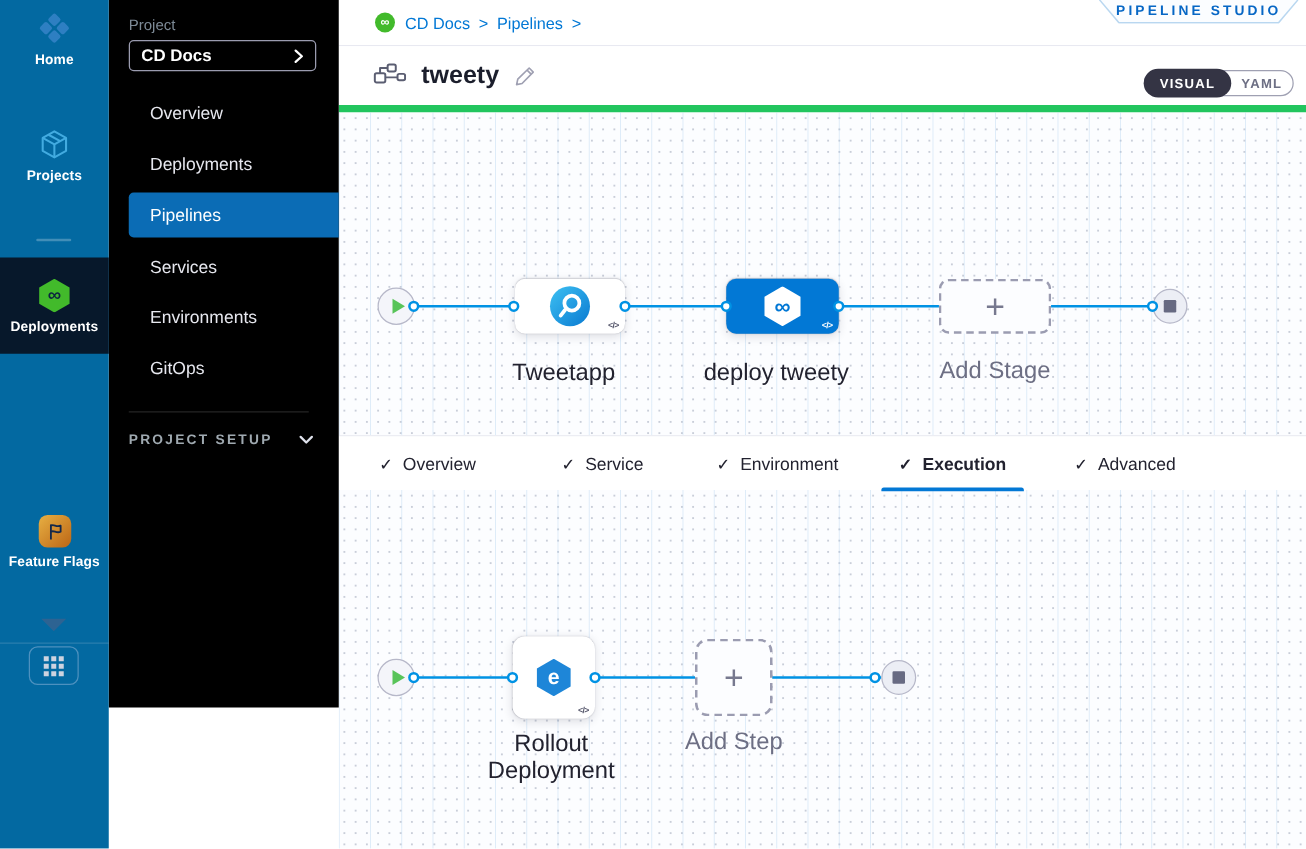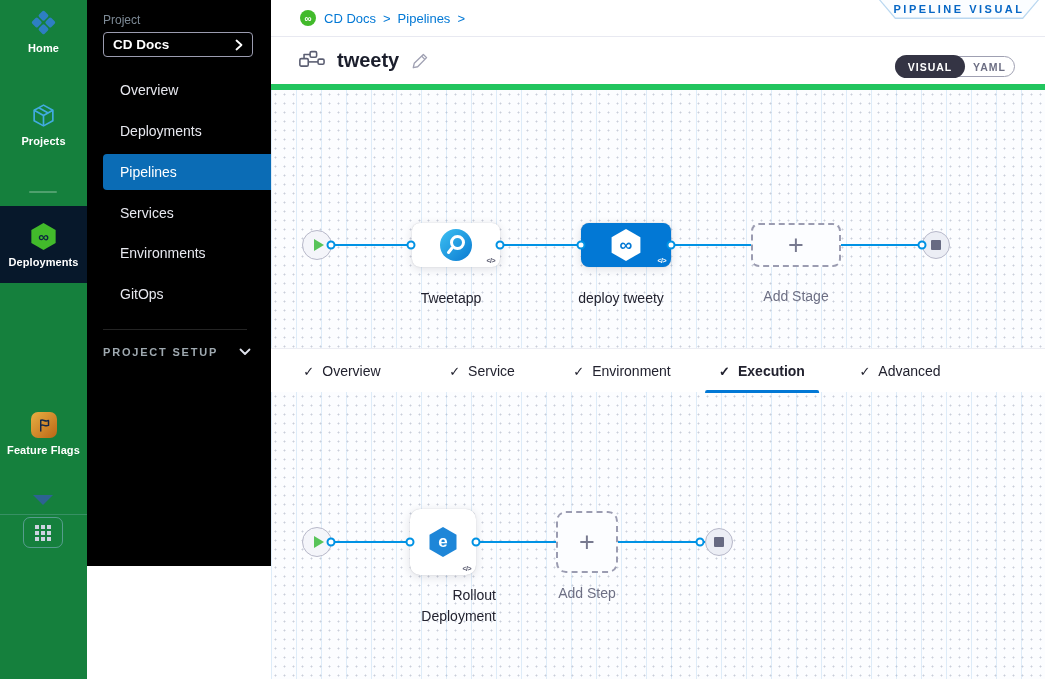--- a/index.html
+++ b/index.html
@@ -1,20 +1,20 @@
 <!DOCTYPE html>
 <html><head>
 <meta charset="utf-8">
 <style>
   * { margin:0; padding:0; box-sizing:border-box; }
   body { font-family:"Liberation Sans", sans-serif; background:#fff; }
   .app { position:relative; width:1045px; height:679px; overflow:hidden; background:#fff; }
 
   
-  .module-rail { position:absolute; left:0; top:0; width:87px; height:679px; background:#15803d; z-index:5; }
+  .module-rail { position:absolute; left:0; top:0; width:87px; height:679px; background:#0369a1; z-index:5; }
   .mod-item { position:absolute; left:0; width:87px; display:flex; flex-direction:column; align-items:center; cursor:pointer; }
   .mod-item .mod-label { margin-top:6px; font-size:11px; font-weight:700; color:#fff; letter-spacing:.1px; }
   .mod-item.selected { background:#07182B; padding:17px 0 15px; }
   .rail-divider { position:absolute; left:29px; top:191px; width:28px; height:2px; background:rgba(255,255,255,.25); border-radius:2px; }
   .rail-bottom-line { position:absolute; left:0; top:514px; width:87px; height:1px; background:rgba(160,190,220,.25); }
   .rail-chevron { position:absolute; left:33px; top:495px; width:0; height:0; border-left:10px solid transparent; border-right:10px solid transparent; border-top:10px solid #2d6392; cursor:pointer; }
   .grid-box { position:absolute; left:23px; top:517px; width:40px; height:31px; border:1px solid rgba(151,186,221,.5); border-radius:7px; display:flex; align-items:center; justify-content:center; cursor:pointer; }
   .grid-ico { display:grid; grid-template-columns:repeat(3,4px); grid-gap:2px; }
   .grid-ico i { width:4px; height:4px; background:#cdd3e0; display:block; }
 
@@ -40,21 +40,21 @@
   .crumb-link { color:#0278D5; font-size:13px; cursor:pointer; }
   .crumb-sep { color:#0278D5; font-size:13px; margin:0 7px; }
 
   .studio-badge { position:absolute; top:0; right:6px; width:160px; height:19px; clip-path:polygon(0 0,100% 0,calc(100% - 16px) 100%,16px 100%); background:#b9d7f0; z-index:6; }
   .studio-badge-inner { position:absolute; left:0; right:0; top:0; bottom:1.5px; clip-path:polygon(1.5px 0,calc(100% - 1.5px) 0,calc(100% - 16.5px) 100%,16.5px 100%); background:#fbfdff; display:flex; align-items:center; justify-content:center; }
   .studio-badge-inner span { font-size:11px; font-weight:700; letter-spacing:2.5px; color:#0767C5; }
 
   .title-row { position:absolute; left:0; top:37px; width:774px; height:53px; border-bottom:6px solid #22c55e; display:flex; align-items:center; padding-left:27px; background:#fff; }
   .pipe-title { font-size:20px; font-weight:700; color:#1b1e2c; margin:0 12px; }
 
-  .view-toggle { position:absolute; right:30px; top:56px; width:120px; height:21px; border:1px solid #9fa0b2; border-radius:12px; background:#fff; display:flex; align-items:center; cursor:pointer; }
+  .view-toggle { position:absolute; right:10px; top:56px; width:120px; height:21px; border:1px solid #9fa0b2; border-radius:12px; background:#fff; display:flex; align-items:center; cursor:pointer; }
   .seg-visual { width:70px; height:23px; margin:-1px 0 -1px -1px; border-radius:12px; background:#343444; color:#fff; font-size:10.5px; font-weight:700; letter-spacing:1px; display:flex; align-items:center; justify-content:center; }
   .seg-yaml { flex:1; text-align:center; color:#6d6f84; font-size:10.5px; font-weight:700; letter-spacing:1px; }
 
   
   .canvas { position:absolute; left:0; width:774px;
     background-color:#fcfdff;
     background-image:
       linear-gradient(to right, rgba(160,200,235,.32) 1px, transparent 1px),
       radial-gradient(circle, #c9ced9 0.9px, transparent 1.1px);
     background-size:25px 100%, 9px 9px; }
@@ -66,21 +66,21 @@
   .start-node { position:absolute; width:30px; height:30px; border-radius:50%; background:#f4f5fa; border:1px solid #b7b8c9; z-index:2; display:flex; align-items:center; justify-content:center; cursor:pointer; }
   .play-tri { width:0; height:0; border-top:6px solid transparent; border-bottom:6px solid transparent; border-left:10px solid #58c459; margin-left:3px; }
   .end-node { position:absolute; width:28px; height:28px; border-radius:50%; background:#eceef5; border:1px solid #b7b8c9; z-index:2; display:flex; align-items:center; justify-content:center; cursor:pointer; }
   .stop-sq { width:10px; height:10px; background:#676a82; border-radius:1px; }
   .stage-node { position:absolute; background:#fff; border-radius:8px; box-shadow:0 2px 8px rgba(40,41,61,.14), 0 0 1px rgba(40,41,61,.25); z-index:2; display:flex; align-items:center; justify-content:center; cursor:pointer; }
   .stage-node.selected { background:#0278D5; }
   .code-glyph { position:absolute; right:5px; bottom:3px; font-size:7px; font-weight:700; color:#55566b; letter-spacing:-0.5px; }
   .selected .code-glyph { color:#fff; }
   .add-node { position:absolute; border:2px dashed #9b9cb1; background:#fcfdff; border-radius:8px; z-index:2; display:flex; align-items:center; justify-content:center; cursor:pointer; }
   .plus-glyph { font-size:27px; font-weight:300; color:#77798f; line-height:1; }
-  .node-label { position:absolute; transform:translateX(-50%); font-size:14px; color:#22222f; text-align:right; z-index:2; line-height:21px; }
+  .node-label { position:absolute; transform:translateX(-50%); font-size:19px; color:#22222f; text-align:center; z-index:2; line-height:21px; }
   .node-label.muted { color:#6d6f84; }
   .hex-white { width:32px; height:32px; background:#fff; color:#0278D5; font-weight:700; font-size:18px; }
   .hex-rollout { width:30px; height:30px; background:#1e86d8; color:#fff; font-weight:700; font-size:17px; }
 
   
   .tab-bar { position:absolute; left:0; top:348px; width:774px; height:44px; background:#fff; border-top:1px solid #ecedf3; z-index:2; }
   .tab { position:absolute; top:0; height:44px; transform:translateX(-50%); display:flex; align-items:center; gap:8px; font-size:14px; color:#22222f; cursor:pointer; }
   .tab .check { font-size:13px; color:#22222f; }
   .tab.active { font-weight:700; }
   .tab.active::after { content:""; position:absolute; left:-14px; right:-14px; bottom:0; height:3px; background:#0278D5; border-radius:2px 2px 0 0; }
@@ -187,21 +187,21 @@
           <span>∞</span>
         </span>
       <span class="crumb-link">CD Docs</span>
       <span class="crumb-sep">&gt;</span>
       <span class="crumb-link">Pipelines</span>
       <span class="crumb-sep">&gt;</span>
     </div>
 
     <div class="studio-badge">
       <div class="studio-badge-inner">
-          <span>PIPELINE VISUAL</span>
+          <span>PIPELINE STUDIO</span>
         </div>
     </div>
 
     <div class="title-row">
       <svg width="27" height="23" viewBox="0 0 29 24">
           <g fill="none" stroke="#5b5e72" stroke-width="1.7" stroke-linejoin="round">
             <rect x="2" y="10" width="9" height="8" rx="1.5"></rect>
             <rect x="13" y="2.5" width="7" height="6" rx="1.5"></rect>
             <rect x="21.5" y="10.5" width="6.5" height="5.5" rx="1.5"></rect>
             <path d="M6.5 10 V5.5 H13"></path>

